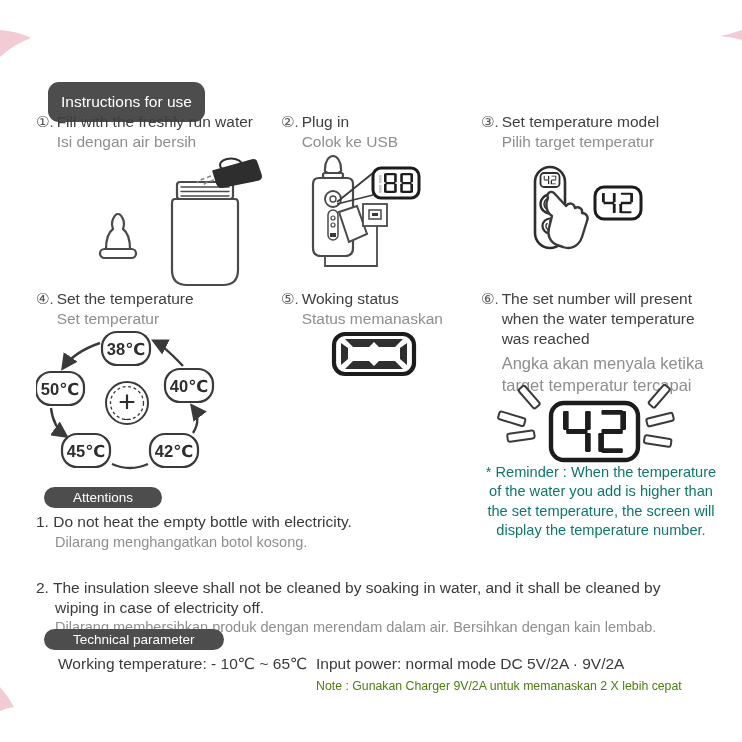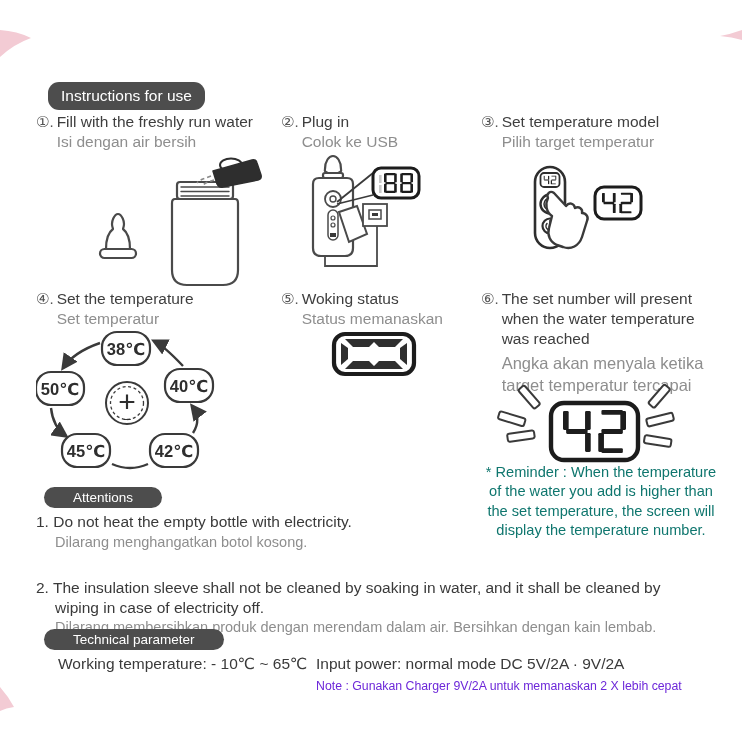--- a/index.html
+++ b/index.html
@@ -4,39 +4,39 @@
 <style>
   html,body{margin:0;padding:0;background:#fff;}
   .sheet{
     position:relative;width:742px;height:742px;background:#ffffff;
     font-family:"Liberation Sans","DejaVu Sans",sans-serif;color:#3e3e3e;overflow:hidden;
   }
   .badge{
     position:absolute;background:#4d4d4d;color:#fff;border-radius:11px;
     display:flex;align-items:center;justify-content:center;white-space:nowrap;
   }
-  .badge.big{left:48px;top:82px;height:28px;padding:0 13px;font-size:15.5px;}
+  .badge.big{left:48px;top:82px;height:40px;padding:0 13px;font-size:15.5px;}
   .badge.small{height:21px;padding:0 29px;font-size:13.5px;}
   .badge.att{left:44px;top:487px;}
   .badge.tech{left:44px;top:629px;}
   .shead{position:absolute;display:flex;align-items:flex-start;font-size:15.5px;line-height:20px;color:#3e3e3e;}
   .shead .num{margin-right:3px;color:#555;font-size:15px;}
   .shead .en{white-space:pre-line;}
   .shead .id{white-space:pre-line;color:#8e8e8e;}
   .shead .id.large{font-size:16.5px;line-height:22px;margin-top:3px;}
   .illus{position:absolute;}
   .reminder{
     position:absolute;left:482px;top:463px;width:238px;text-align:center;
     font-size:14.6px;line-height:19.3px;color:#0f766e;white-space:pre-line;
   }
   .att-item{position:absolute;left:36px;width:660px;}
   .att-item .en{font-size:15.5px;line-height:19.5px;color:#3a3a3a;white-space:pre-line;padding-left:19px;text-indent:-19px;}
   .att-item .id{font-size:14.5px;line-height:18px;color:#8e8e8e;padding-left:19px;margin-top:1px;}
   .tech-line{position:absolute;font-size:15.5px;color:#3a3a3a;white-space:nowrap;}
-  .tech-note{position:absolute;font-size:12.3px;color:#6d28d9;white-space:nowrap;}
+  .tech-note{position:absolute;font-size:12.3px;color:#4d7c0f;white-space:nowrap;}
   svg text{font-family:"Liberation Sans","DejaVu Sans",sans-serif;}
   .corner{position:absolute;left:0;top:0;pointer-events:none;}
 </style>
 </head>
 <body>
 
 <div class="sheet">
 
   <svg class="corner" width="742" height="742" viewBox="0 0 742 742">
     <path d="M0,30 Q17,31 31,38 Q14,44 0,57 Z" fill="#f3cbd4"></path>

